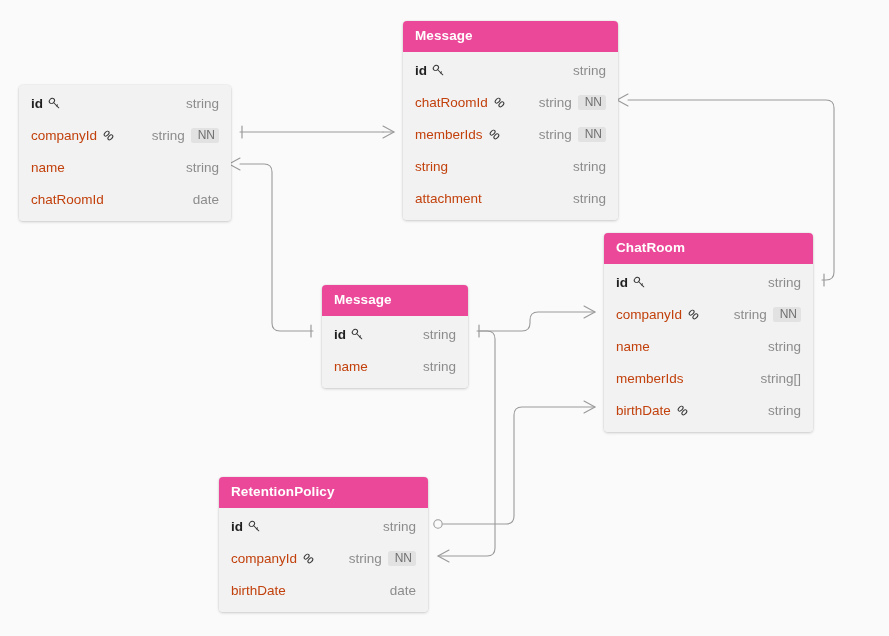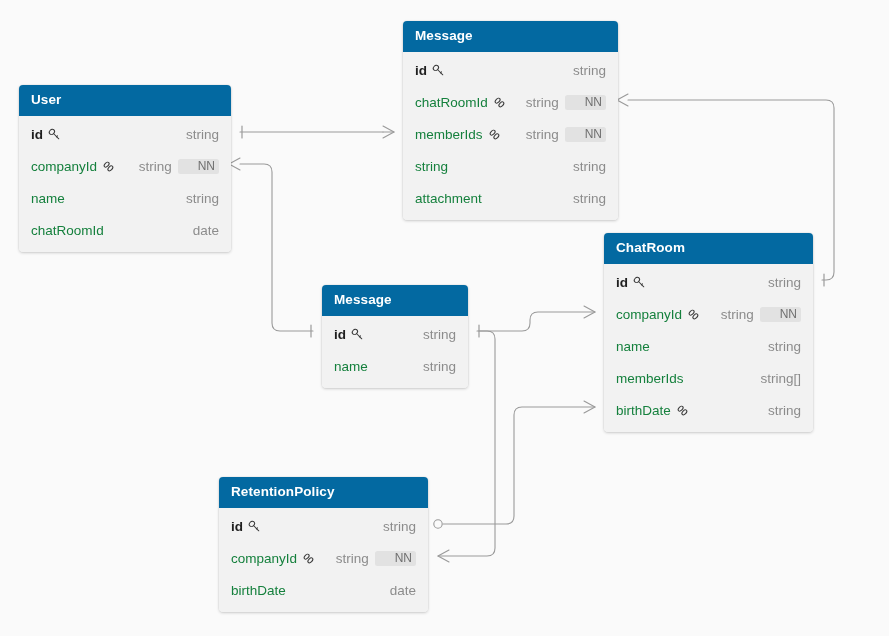--- a/index.html
+++ b/index.html
@@ -30,21 +30,21 @@
     pointer-events: none;
   }
   .entity {
     position: absolute;
     background: #f2f2f2;
     border-radius: 4px;
     box-shadow: 0 1px 3px rgba(0,0,0,0.18), 0 0 0 0.5px rgba(0,0,0,0.05);
     overflow: hidden;
   }
   .entity-header {
-    background: #0369a1;
+    background: #ec4899;
     color: #ffffff;
     font-size: 13.5px;
     font-weight: bold;
     padding: 8px 12px 9px 12px;
     line-height: 14px;
     letter-spacing: 0.1px;
   }
   .entity-body {
     padding: 2px 0 6px 0;
     background: #f2f2f2;
@@ -59,21 +59,21 @@
     box-sizing: border-box;
   }
   .field-left {
     display: flex;
     align-items: center;
     gap: 5px;
     min-width: 0;
   }
   .field-name {
     font-size: 13.5px;
-    color: #15803d;
+    color: #c2410c;
     white-space: nowrap;
   }
   .field-row.pk .field-name {
     color: #1f1f1f;
     font-weight: bold;
   }
   .field-right {
     display: flex;
     align-items: center;
     gap: 6px;
@@ -81,21 +81,21 @@
   }
   .field-type {
     font-size: 13.5px;
     color: #8c8c8c;
   }
   .nn-badge {
     font-size: 12px;
     color: #6f6f6f;
     background: #e2e2e2;
     border-radius: 2.5px;
-    padding: 1px 4px 2px 20px;
+    padding: 1px 4px 2px 7px;
     line-height: 12px;
   }
   .icon {
     display: inline-flex;
     align-items: center;
     justify-content: center;
     width: 13px;
     height: 13px;
     flex: none;
   }
@@ -142,21 +142,20 @@
       <g>
         <path d="M 443 524 L 506 524 Q 514 524 514 516 L 514 415 Q 514 407 522 407 L 595 407"></path>
         <circle cx="438" cy="524" r="4.2" fill="#fafafa"></circle>
         <path d="M 595 407 L 584 401 M 595 407 L 584 413"></path>
       </g>
 
     </g>
   </svg>
 
   <div class="entity" style="left:19px; top:85px; width:212px;">
-    <div class="entity-header">User</div>
     <div class="entity-body">
       <div class="field-row pk">
         <span class="field-left">
           <span class="field-name">id</span>
           <span class="icon">
             <svg viewBox="0 0 14 14" width="13" height="13">
                 <g fill="none" stroke="#3a3a3a" stroke-width="1.1" stroke-linecap="round">
                   <ellipse cx="4.2" cy="4.2" rx="3.1" ry="2.5" transform="rotate(-45 4.2 4.2)"></ellipse>
                   <path d="M6.2 6.2 L11.6 11.6"></path>
                   <path d="M9.0 9.6 L10.2 8.4"></path>

